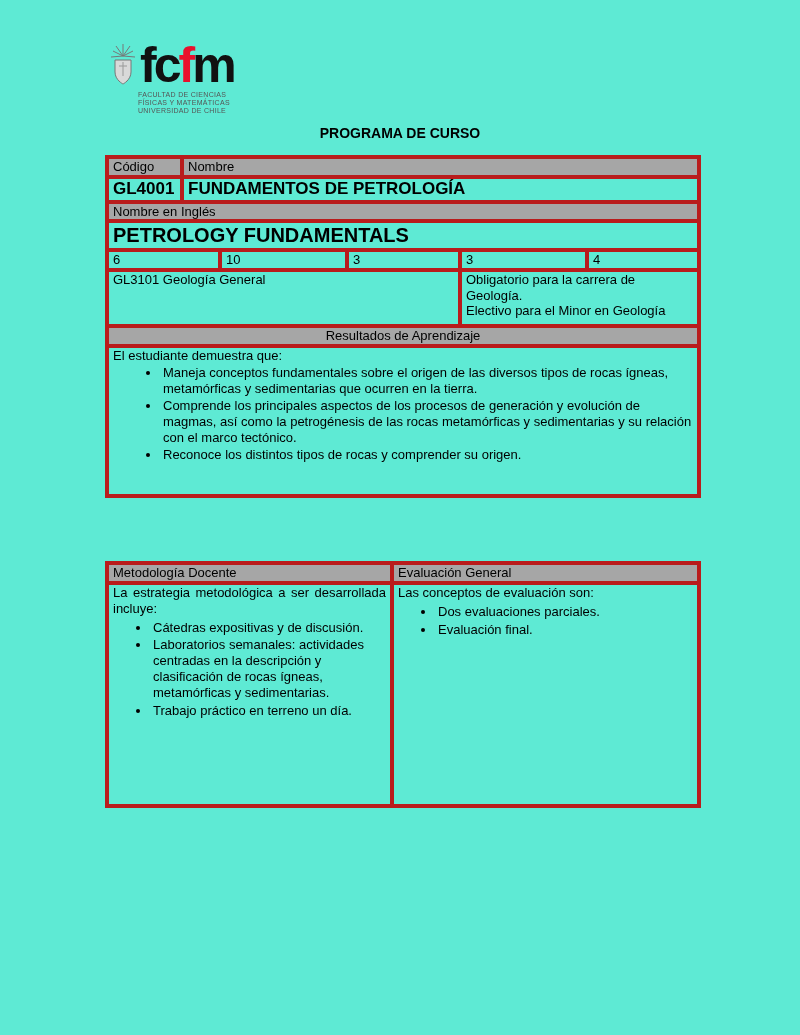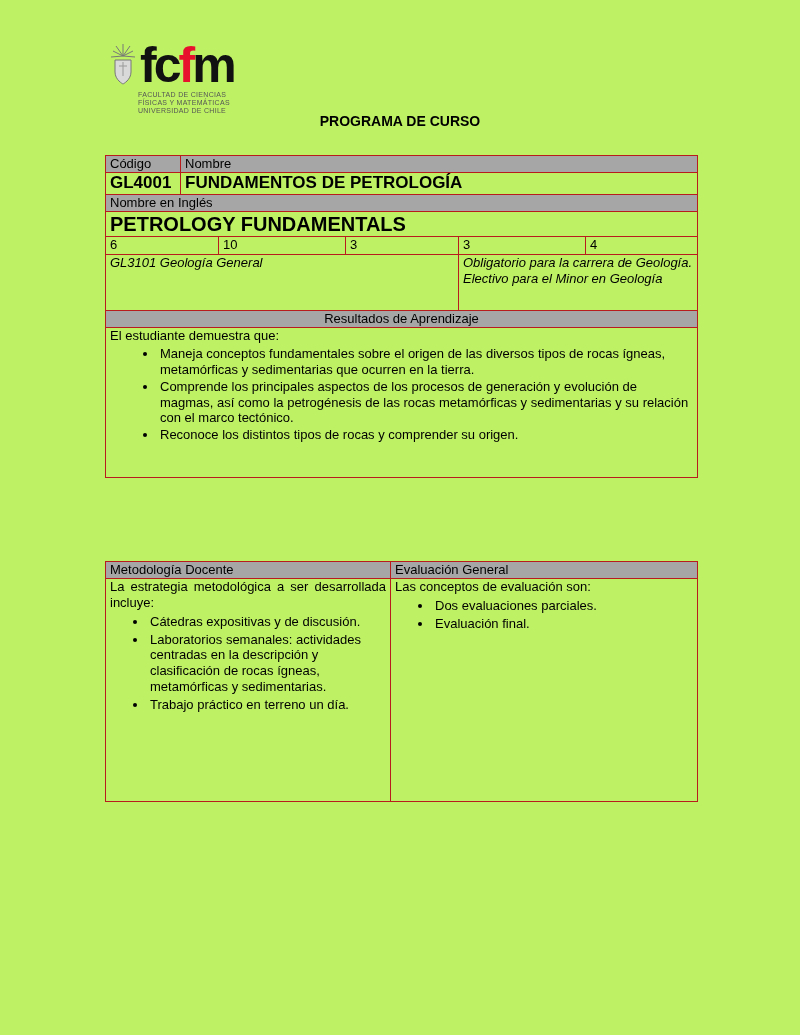--- a/index.html
+++ b/index.html
@@ -1,45 +1,45 @@
 <!DOCTYPE html>
 <html><head>
 <meta charset="utf-8">
 <style>
   * { box-sizing: border-box; margin: 0; padding: 0; }
   html, body { background: #ffffff; }
   body { font-family: "Liberation Sans", sans-serif; color: #000; }
-  .page { position: relative; width: 800px; height: 1035px; background: #bef264; overflow: hidden; }
+  .page { position: relative; width: 800px; height: 1035px; background: #5eead4; overflow: hidden; }
 
   
   .logo-block { position: absolute; left: 110px; top: 42px; }
   .logo-row { display: flex; align-items: flex-start; }
   .crest { display: block; margin-right: 4px; }
   .wordmark { font-size: 50px; font-weight: bold; letter-spacing: -3px; line-height: 0.92; color: #111; }
   .wordmark .red { color: #e8112d; }
   .logo-subtitle { margin-left: 28px; margin-top: 1px; font-size: 7px; line-height: 1.15; color: #555; letter-spacing: 0.3px; }
 
   
-  .doc-title { position: absolute; top: 113px; left: 0; width: 800px; text-align: center; font-size: 14px; font-weight: bold; }
+  .doc-title { position: absolute; top: 125px; left: 0; width: 800px; text-align: center; font-size: 14px; font-weight: bold; }
 
   
   .t { border-collapse: collapse; table-layout: fixed; width: 592px; font-size: 13px; color: #000; position: absolute; left: 105px; }
-  .t td { border: 1px solid #b91c1c; padding: 0 4px; vertical-align: top; line-height: 1.22; overflow: hidden; }
+  .t td { border: 4px solid #b91c1c; padding: 0 4px; vertical-align: top; line-height: 1.22; overflow: hidden; }
   .t1 { top: 155px; }
   .t2 { top: 561px; }
   td.g { background: #a6a6a6; }
   .center { text-align: center; }
   .vmid { vertical-align: middle !important; }
   .b { font-weight: bold; }
   .fs14 { font-size: 17px; }
   .fs16 { font-size: 20px; }
   .hdr5 { height: 48px; }
   .h17 { height: 17px; }
   .h18 { height: 18px; }
-  .h50 { height: 56px; font-style: italic; }
+  .h50 { height: 56px; }
   .body1 { height: 150px; }
   .body2 { height: 223px; }
   .just { text-align: justify; }
   ul.bul { margin: 2px 0 0 0; padding-left: 48px; }
   ul.bul li { padding-left: 2px; margin-bottom: 1px; }
   ul.bul2 { padding-left: 38px; margin-top: 3px; }
   ul.bul2 li { margin-bottom: 2px; }
   .par { margin: 0; }
 </style>
 </head>

